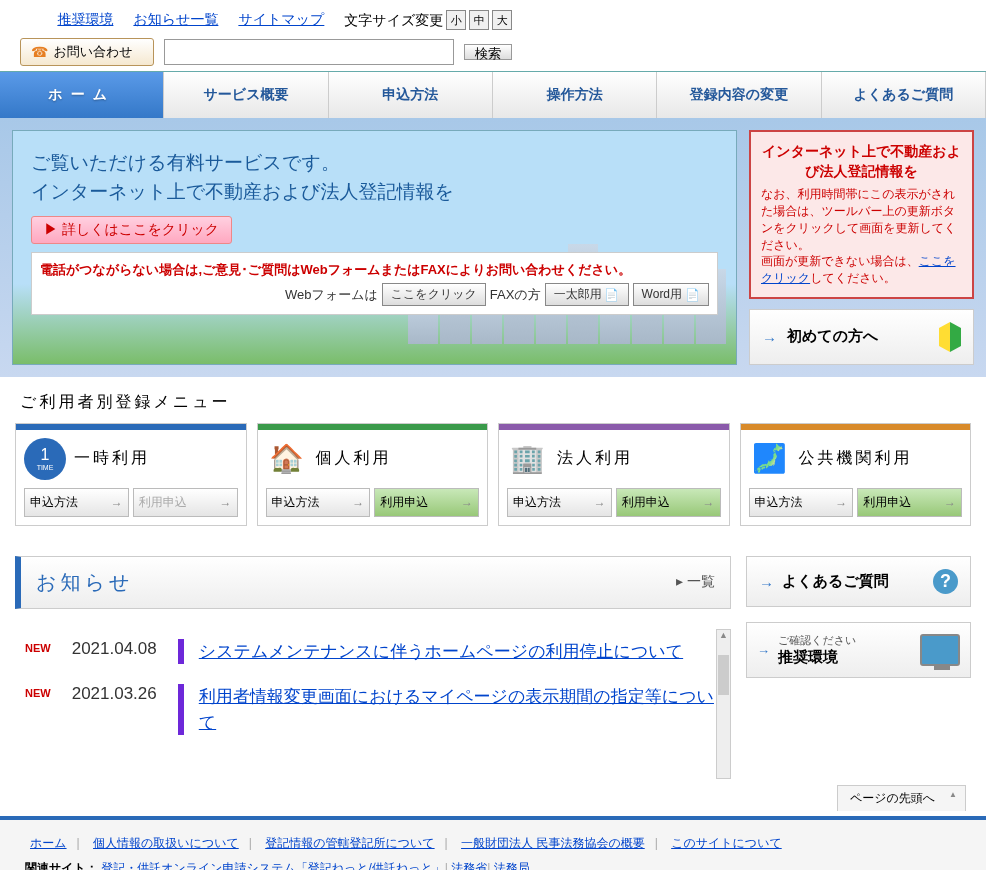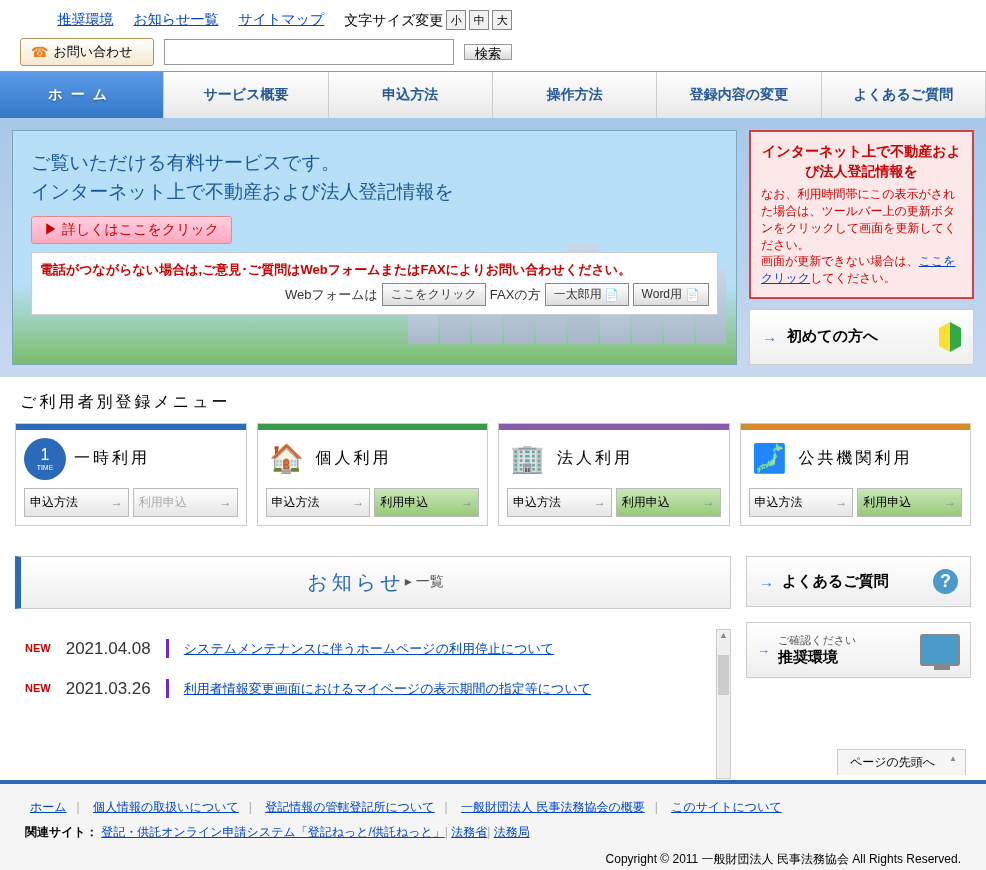--- a/index.html
+++ b/index.html
@@ -61,28 +61,28 @@
 .card-title { font-size: 16px; letter-spacing: 3px; }
 .card-btns { display: flex; gap: 4px; padding: 0 8px 8px; }
 .card-btn { flex: 1; border: 1px solid #bbb; background: linear-gradient(#fff,#e5e5e5); padding: 5px; font-size: 12px; display: flex; justify-content: space-between; align-items: center; cursor: pointer; }
 .card-btn.green { background: linear-gradient(#c8e8b8, #98c878); }
 .card-btn.disabled { color: #aaa; }
 .btn-arr { color: #888; }
 
 
 .content-row { display: flex; gap: 15px; padding: 30px 15px 15px; }
 .news-col { flex: 1; }
-.news-head { border: 1px solid #ccc; border-left: 6px solid #2a6ab8; background: linear-gradient(#fff,#eee); padding: 12px 15px; display: flex; justify-content: center; align-items: center; }
+.news-head { border: 1px solid #ccc; border-left: 6px solid #2a6ab8; background: linear-gradient(#fff,#eee); padding: 12px 15px; display: flex; justify-content: space-between; align-items: center; }
 .news-title { font-size: 20px; color: #2a6ab8; letter-spacing: 4px; }
 .news-list-link { font-size: 14px; color: #555; }
 .news-list { padding: 20px 10px; position: relative; }
-.news-item { display: flex; gap: 15px; padding: 10px 0; align-items: flex-start; }
+.news-item { display: flex; gap: 21px; padding: 10px 0; align-items: flex-start; }
 .new-badge { color: #c00; font-size: 11px; font-weight: bold; padding-top: 3px; }
 .news-date { font-size: 17px; color: #333; white-space: nowrap; }
-.news-link { font-size: 13px; flex: 1; line-height: 1.5; border-left: 3px solid #6d28d9; padding-left: 15px; }
+.news-link { font-size: 17px; flex: 1; line-height: 1.5; border-left: 6px solid #6d28d9; padding-left: 15px; }
 .scrollbar { position: absolute; right: 0; top: 20px; width: 15px; height: 150px; background: #eee; border: 1px solid #ccc; }
 .scroll-thumb { background: #ccc; height: 40px; margin: 15px 1px 0; }
 .scroll-arr { text-align: center; font-size: 9px; color: #888; }
 .side-col { width: 225px; display: flex; flex-direction: column; gap: 15px; }
 .side-btn { border: 1px solid #ccc; background: linear-gradient(#fff,#eee); padding: 12px; display: flex; align-items: center; gap: 8px; font-size: 15px; font-weight: bold; cursor: pointer; }
 .q-icon { margin-left: auto; width: 25px; height: 25px; background: #4a9aca; border-radius: 50%; color: #fff; display: flex; align-items: center; justify-content: center; font-weight: bold; font-size: 18px; }
 .env-box { border: 1px solid #ccc; background: linear-gradient(#fff,#eee); padding: 10px; display: flex; align-items: center; gap: 8px; cursor: pointer; }
 .env-text-small { font-size: 11px; color: #555; }
 .env-text-big { font-size: 15px; font-weight: bold; }
 .monitor { margin-left: auto; width: 40px; height: 32px; background: #4a9aca; border: 2px solid #888; border-radius: 3px; position: relative; }

